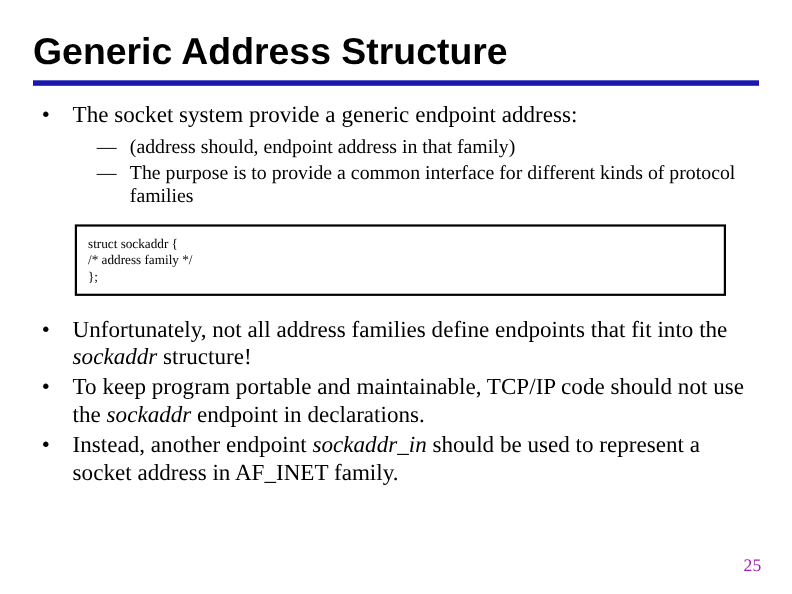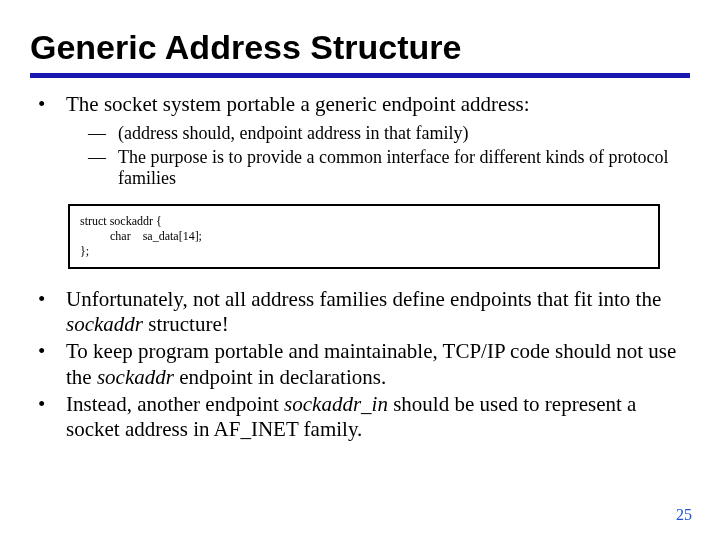--- a/index.html
+++ b/index.html
@@ -77,53 +77,53 @@
     font-size: 21px;
     line-height: 1.2;
     padding-left: 8px;
   }
   .italic { font-style: italic; }
   .pagenum {
     position: absolute;
     right: 28px;
     bottom: 16px;
     font-size: 16px;
-    color: #1d4ed8;
+    color: #a21caf;
   }
 </style>
 </head>
 <body>
 
 <div class="title">Generic Address Structure</div>
 
 <div class="bullets">
   <div class="b1">
     <div class="dot">•</div>
-    <div class="txt">The socket system portable a generic endpoint address:</div>
+    <div class="txt">The socket system provide a generic endpoint address:</div>
   </div>
   <div class="sub">
     <div class="subitem">
       <div class="dash">—</div>
       <div class="txt">(address should, endpoint address in that family)</div>
     </div>
     <div class="subitem">
       <div class="dash">—</div>
       <div class="txt">The purpose is to provide a common interface for different kinds of protocol families</div>
     </div>
   </div>
 </div>
 
 <div class="codebox">
   <div class="row">
     <div class="col1">struct sockaddr {</div>
   </div>
   <div class="row">
+    <div class="col2">/* address family */</div>
   </div>
   <div class="row">
-    <div class="col1">          char    sa_data[14];</div>
   </div>
   <div class="row">
     <div class="col1">};</div>
   </div>
 </div>
 
 <div class="bullets2">
   <div class="b1">
     <div class="dot">•</div>
     <div class="txt">

